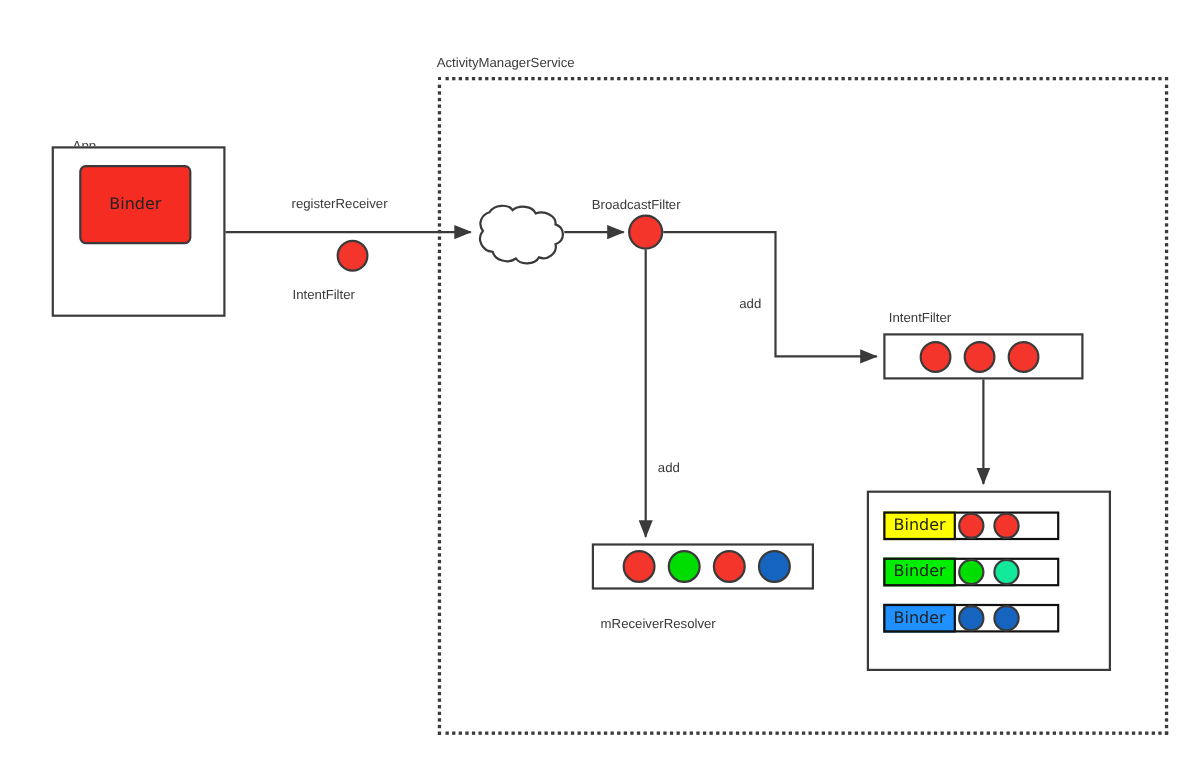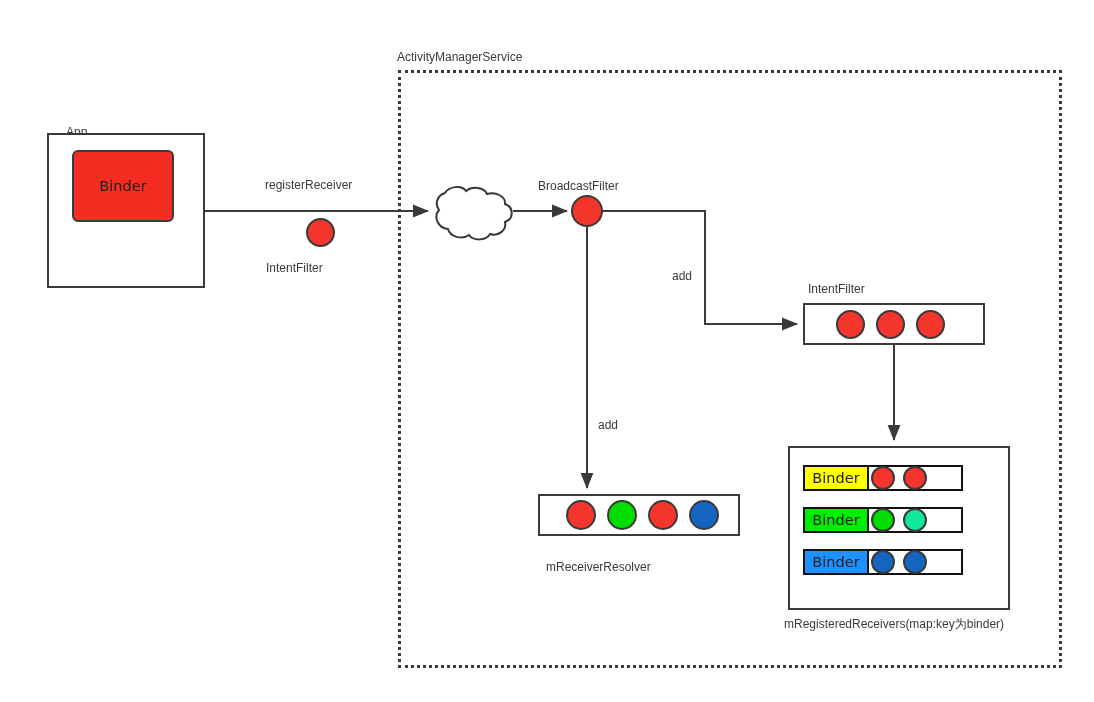--- a/index.html
+++ b/index.html
@@ -107,21 +107,20 @@
   <div class="lbl" style="left:672px; top:270px;">add</div>
   <div class="lbl" style="left:598px; top:419px;">add</div>
 
   <div class="lbl" style="left:808px; top:283px;">IntentFilter</div>
   <div class="box" id="receiver-list-box" style="left:803px; top:303px; width:182px; height:42px;"></div>
 
   <div class="box" id="receiver-resolver-box" style="left:538px; top:494px; width:202px; height:42px;"></div>
   <div class="lbl" style="left:546px; top:541px;margin-top:20px;">mReceiverResolver</div>
 
   <div class="box" id="registered-receivers-box" style="left:788px; top:446px; width:222px; height:164px;"></div>
-  <div class="lbl" style="left:784px; top:618px;">mRegisteredReceivers(map:key为binder)</div>
 
   <svg class="overlay" viewBox="0 0 1094 702">
     <defs>
       <marker id="arrow" markerWidth="9" markerHeight="9" refX="7.5" refY="3.6" orient="auto" markerUnits="strokeWidth">
         <path d="M0,0.4 L8,3.6 L0,6.8 z" fill="#3a3a3a"></path>
       </marker>
     </defs>
 
     <path d="M205,211 L428,211" stroke="#3a3a3a" stroke-width="2" fill="none" marker-end="url(#arrow)"></path>
 

